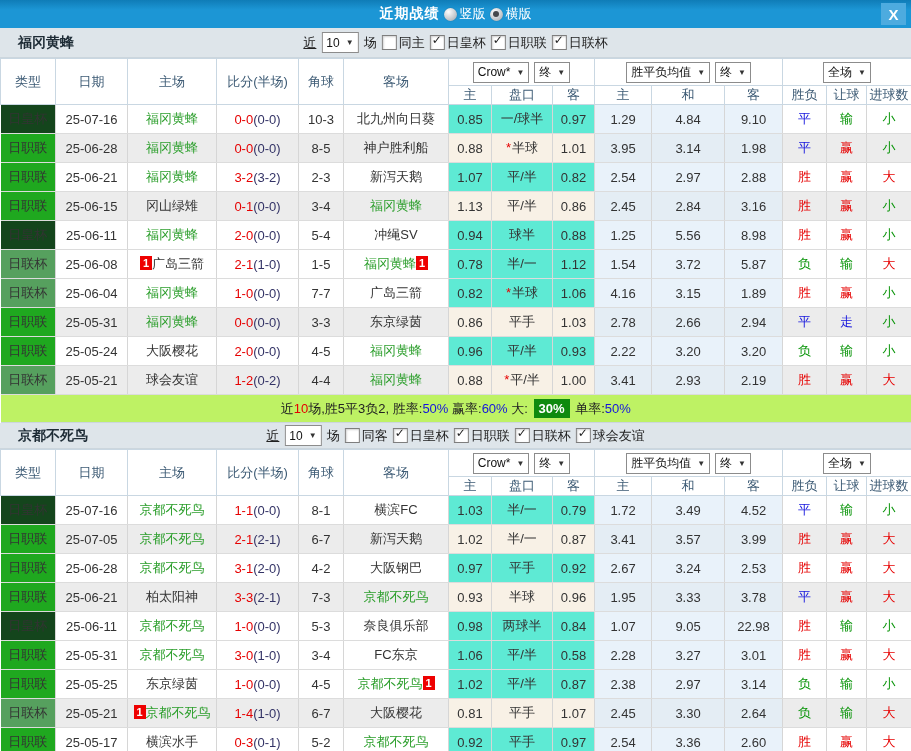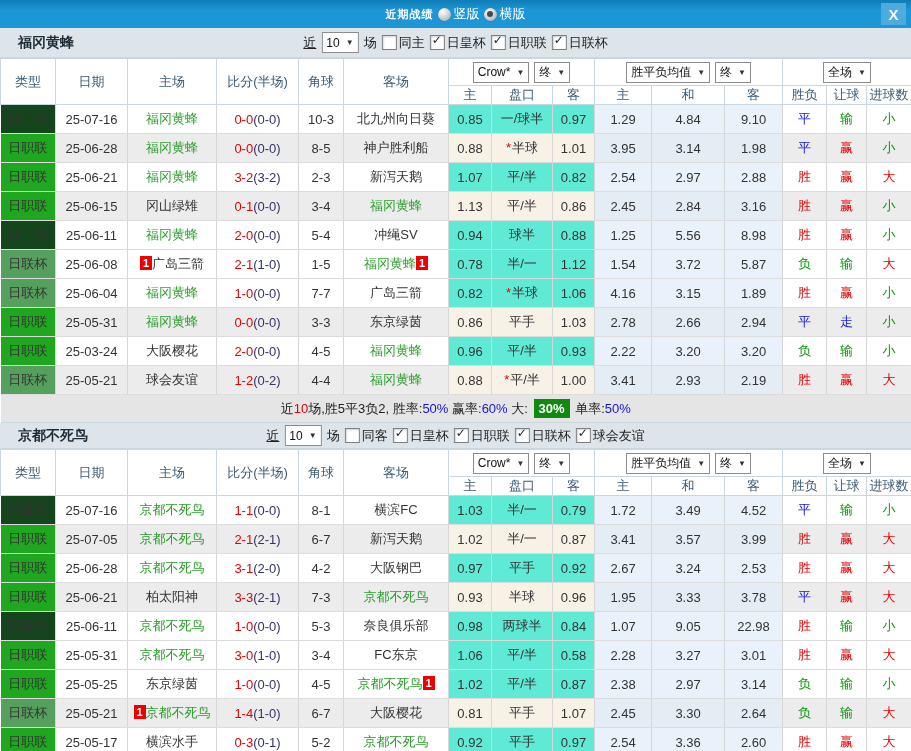--- a/index.html
+++ b/index.html
@@ -8,21 +8,21 @@
     font-family:"Liberation Sans","DejaVu Sans",sans-serif;
     -webkit-font-smoothing:antialiased;
   }
   
   .titlebar{
     height:28px;position:relative;
     background:linear-gradient(#0f7cb7,#1c96d5 35%,#1c96d5);
     display:flex;align-items:center;justify-content:center;color:#fff;
   }
   .title-group{display:flex;align-items:center;gap:4px;}
-  .win-title{font-size:11px;font-weight:bold;letter-spacing:1px;}
+  .win-title{font-size:14px;font-weight:bold;letter-spacing:1px;}
   .vradio{display:inline-flex;align-items:center;gap:3px;font-size:13px;cursor:default;}
   .rb{width:13px;height:13px;border-radius:50%;display:inline-block;position:relative;
       background:radial-gradient(circle at 35% 30%,#fdfdfd,#c9cdd1 55%,#9aa1a7);box-shadow:0 0 1px rgba(0,0,0,.4);}
   .rb.on::after{content:"";position:absolute;left:3.5px;top:3.5px;width:6px;height:6px;border-radius:50%;background:#45484c;}
   .close-btn{
     position:absolute;right:5px;top:3px;width:25px;height:22px;border:0;
     background:#4dabdf;color:#fff;font-size:15px;font-weight:bold;line-height:22px;text-align:center;cursor:pointer;
   }
   
   .sec-head{position:relative;background:#dee5ea;border-bottom:1px solid #ccd6dd;display:flex;align-items:center;}
@@ -51,21 +51,21 @@
   .grid tbody td.e-tint{background:#e9f2fa;}
   .grid tbody tr.alt td.a-tint{background:#f8f1e6;}
   .grid tbody tr.alt td.e-tint{background:#e4edf4;}
   td.c-type{color:#fff;border-bottom:1px solid #fff;}
   .tn.green{color:#2d9f2d;}
   .ft{color:#e60000;}
   .ht{color:#333366;}
   .star{color:#e60000;margin-right:1px;}
   .badge{display:inline-block;background:#ee0000;color:#fff;font-size:11px;font-weight:bold;
          width:12px;height:14px;line-height:14px;vertical-align:1px;}
-  tr.summary td{height:27px;font-size:13px;color:#222;background:#e5e5e5;border-bottom:1px solid #ccd6dd;}
+  tr.summary td{height:27px;font-size:13px;color:#222;background:#bef264;border-bottom:1px solid #ccd6dd;}
   .sum-red{color:#e60000;}
   .sum-blue{color:#1414dd;}
   .sum-gbadge{background:#0f8a0f;color:#fff;font-weight:bold;padding:2px 5px;margin:0 2px;}
 </style>
 </head>
 <body>
 
 <div class="window">
   <div class="titlebar">
     <div class="title-group">
@@ -313,21 +313,21 @@
               <td class="a-tint">1.03</td>
               <td class="e-tint">2.78</td>
               <td class="e-tint">2.66</td>
               <td class="e-tint">2.94</td>
               <td style="color: rgb(20, 20, 221);">平</td>
               <td style="color: rgb(20, 20, 221);">走</td>
               <td style="color: rgb(8, 148, 8);">小</td>
             </tr>
             <tr>
               <td class="c-type" style="background: rgb(31, 168, 31);">日职联</td>
-              <td class="c-date">25-03-24</td>
+              <td class="c-date">25-05-24</td>
               <td class="c-home"><span class="tn">大阪樱花</span></td>
               <td class="c-score"><span class="ft">2-0</span><span class="ht">(0-0)</span></td>
               <td class="c-corner">4-5</td>
               <td class="c-away"><span class="tn green">福冈黄蜂</span></td>
               <td class="a-tint">0.96</td>
               <td class="a-tint"><span>平/半</span></td>
               <td class="a-tint">0.93</td>
               <td class="e-tint">2.22</td>
               <td class="e-tint">3.20</td>
               <td class="e-tint">3.20</td>

